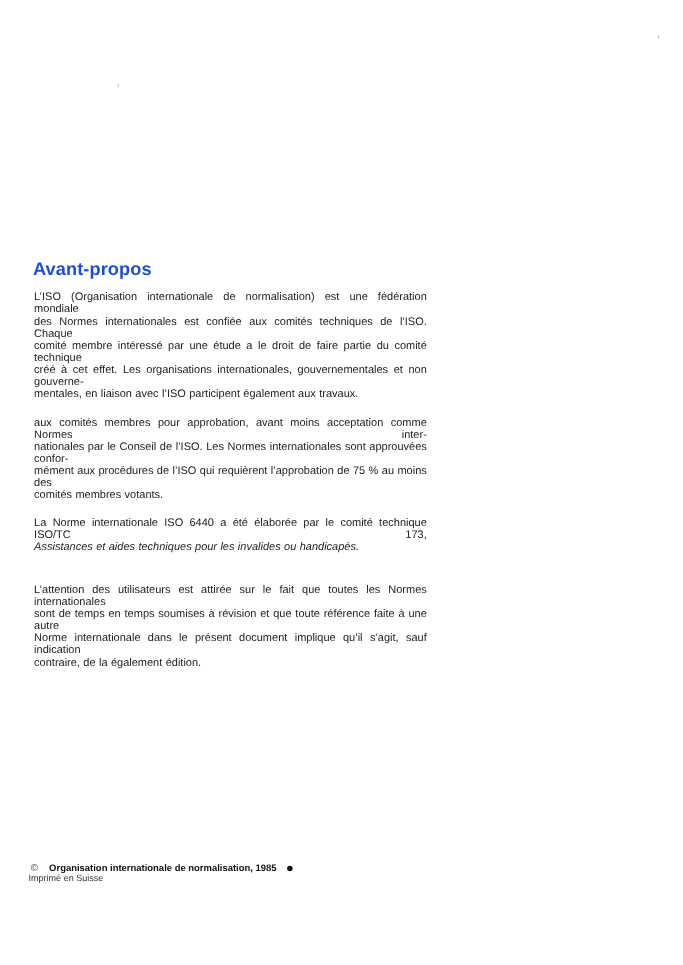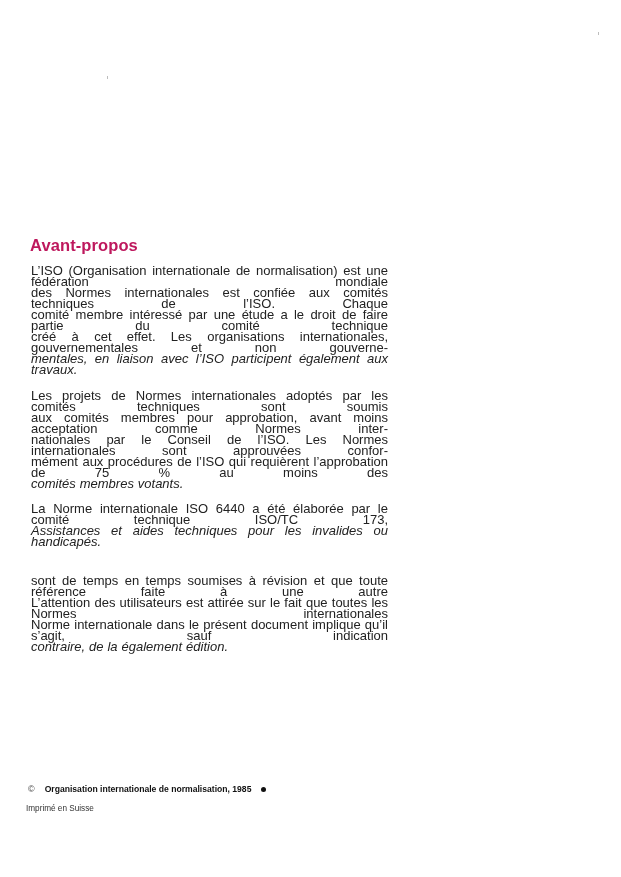--- a/index.html
+++ b/index.html
@@ -3,70 +3,69 @@
 <meta charset="utf-8">
 <style>
   html, body { margin: 0; padding: 0; }
   body {
     width: 621px; height: 877px; background: #ffffff; position: relative; overflow: hidden;
     font-family: "Liberation Sans", sans-serif; color: #1a1a1a;
   }
   .speck { position: absolute; background: #bdbdbd; }
   .page-heading {
     position: absolute; left: 30px; top: 236px; margin: 0;
-    font-family: "Liberation Sans", sans-serif; font-weight: bold; font-size: 16.5px; color: #be185d;
+    font-family: "Liberation Sans", sans-serif; font-weight: bold; font-size: 16.5px; color: #1d4ed8;
     letter-spacing: 0.1px;
   }
   .content { position: absolute; left: 31px; width: 357px; top: 265px; }
   .para {
-    margin: 0; font-size: 13px; line-height: 11px; text-align: justify; color: #222;
+    margin: 0; font-size: 10px; line-height: 11px; text-align: justify; color: #222;
     word-spacing: 0.3px;
   }
   .para.p1 { margin-bottom: 15px; }
   .para.p2 { margin-bottom: 14px; }
   .para.p3 { margin-bottom: 28px; }
   .para .line { display: block; text-align-last: justify; }
-  .para .line.last { text-align-last: left; font-style: italic; }
+  .para .line.last { text-align-last: left; }
   .italic { font-style: italic; }
   .footer { position: absolute; left: 28px; top: 784px; }
   .copyright-line { font-size: 8.6px; font-weight: bold; color: #111; display: flex; align-items: center; }
   .copyright-symbol { font-weight: normal; font-size: 9px; color: #444; margin-right: 10px; }
   .bullet { display: inline-block; width: 5px; height: 5px; border-radius: 50%; background: #111; margin-left: 10px; }
-  .printed { font-size: 8.2px; color: #333; margin-top: 10px; margin-left: -2px; }
+  .printed { font-size: 8.2px; color: #333; margin-left: -2px; }
 </style>
 </head>
 <body>
 
 <div class="speck" style="left:107px;top:76px;width:1px;height:3px;"></div>
 <div class="speck" style="left:598px;top:32px;width:1px;height:3px;"></div>
 
 <h1 class="page-heading">Avant-propos</h1>
 
 <div class="content">
   <p class="para p1">
     <span class="line">L’ISO (Organisation internationale de normalisation) est une fédération mondiale</span>
     <span class="line">des Normes internationales est confiée aux comités techniques de l’ISO. Chaque</span>
     <span class="line">comité membre intéressé par une étude a le droit de faire partie du comité technique</span>
     <span class="line">créé à cet effet. Les organisations internationales, gouvernementales et non gouverne-</span>
     <span class="line last">mentales, en liaison avec l’ISO participent également aux travaux.</span>
   </p>
   <p class="para p2">
-    <span class="line">Les projets de Normes internationales adoptés par les comités techniques sont soumis</span>
     <span class="line">aux comités membres pour approbation, avant moins acceptation comme Normes inter-</span>
     <span class="line">nationales par le Conseil de l’ISO. Les Normes internationales sont approuvées confor-</span>
     <span class="line">mément aux procédures de l’ISO qui requièrent l’approbation de 75 % au moins des</span>
     <span class="line last">comités membres votants.</span>
   </p>
   <p class="para p3">
     <span class="line">La Norme internationale ISO 6440 a été élaborée par le comité technique ISO/TC 173,</span>
     <span class="line last italic">Assistances et aides techniques pour les invalides ou handicapés.</span>
   </p>
   <p class="para">
+    <span class="line">L’attention des utilisateurs est attirée sur le fait que toutes les Normes internationales</span>
     <span class="line">sont de temps en temps soumises à révision et que toute référence faite à une autre</span>
-    <span class="line">L’attention des utilisateurs est attirée sur le fait que toutes les Normes internationales</span>
     <span class="line">Norme internationale dans le présent document implique qu’il s’agit, sauf indication</span>
     <span class="line last">contraire, de la également édition.</span>
   </p>
 </div>
 
 <div class="footer">
   <div class="copyright-line">
     <span class="copyright-symbol">©</span>
     <span>Organisation internationale de normalisation, 1985</span>
     <span class="bullet"></span>

